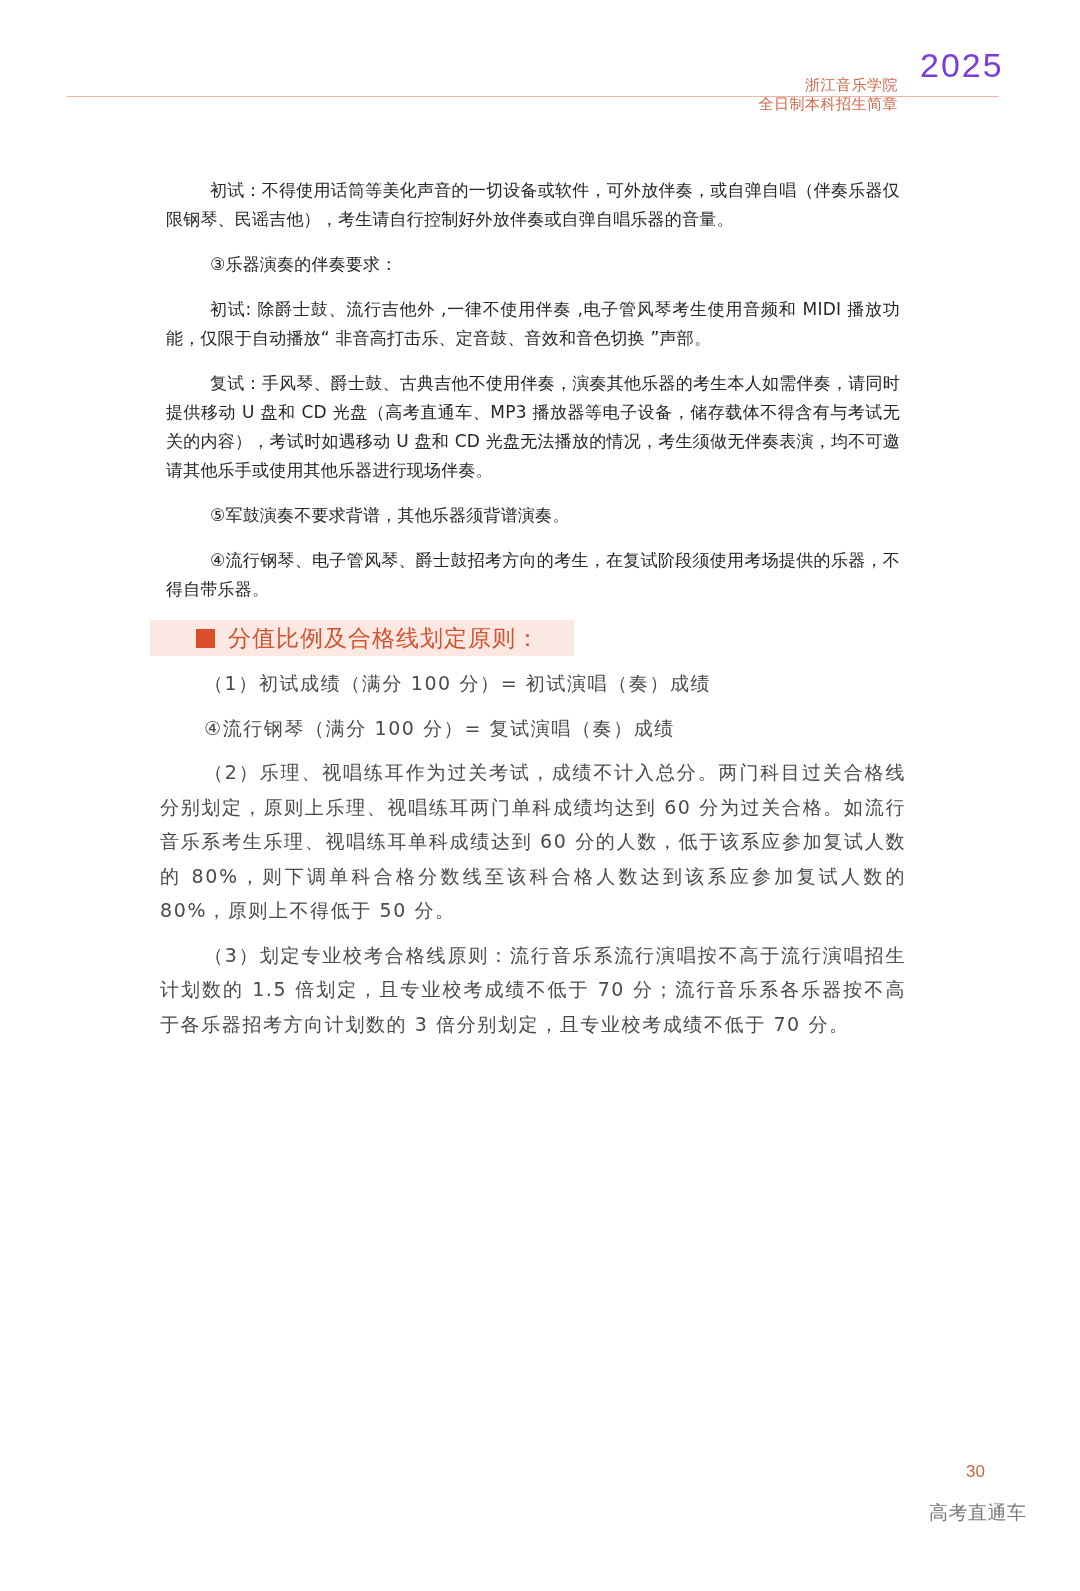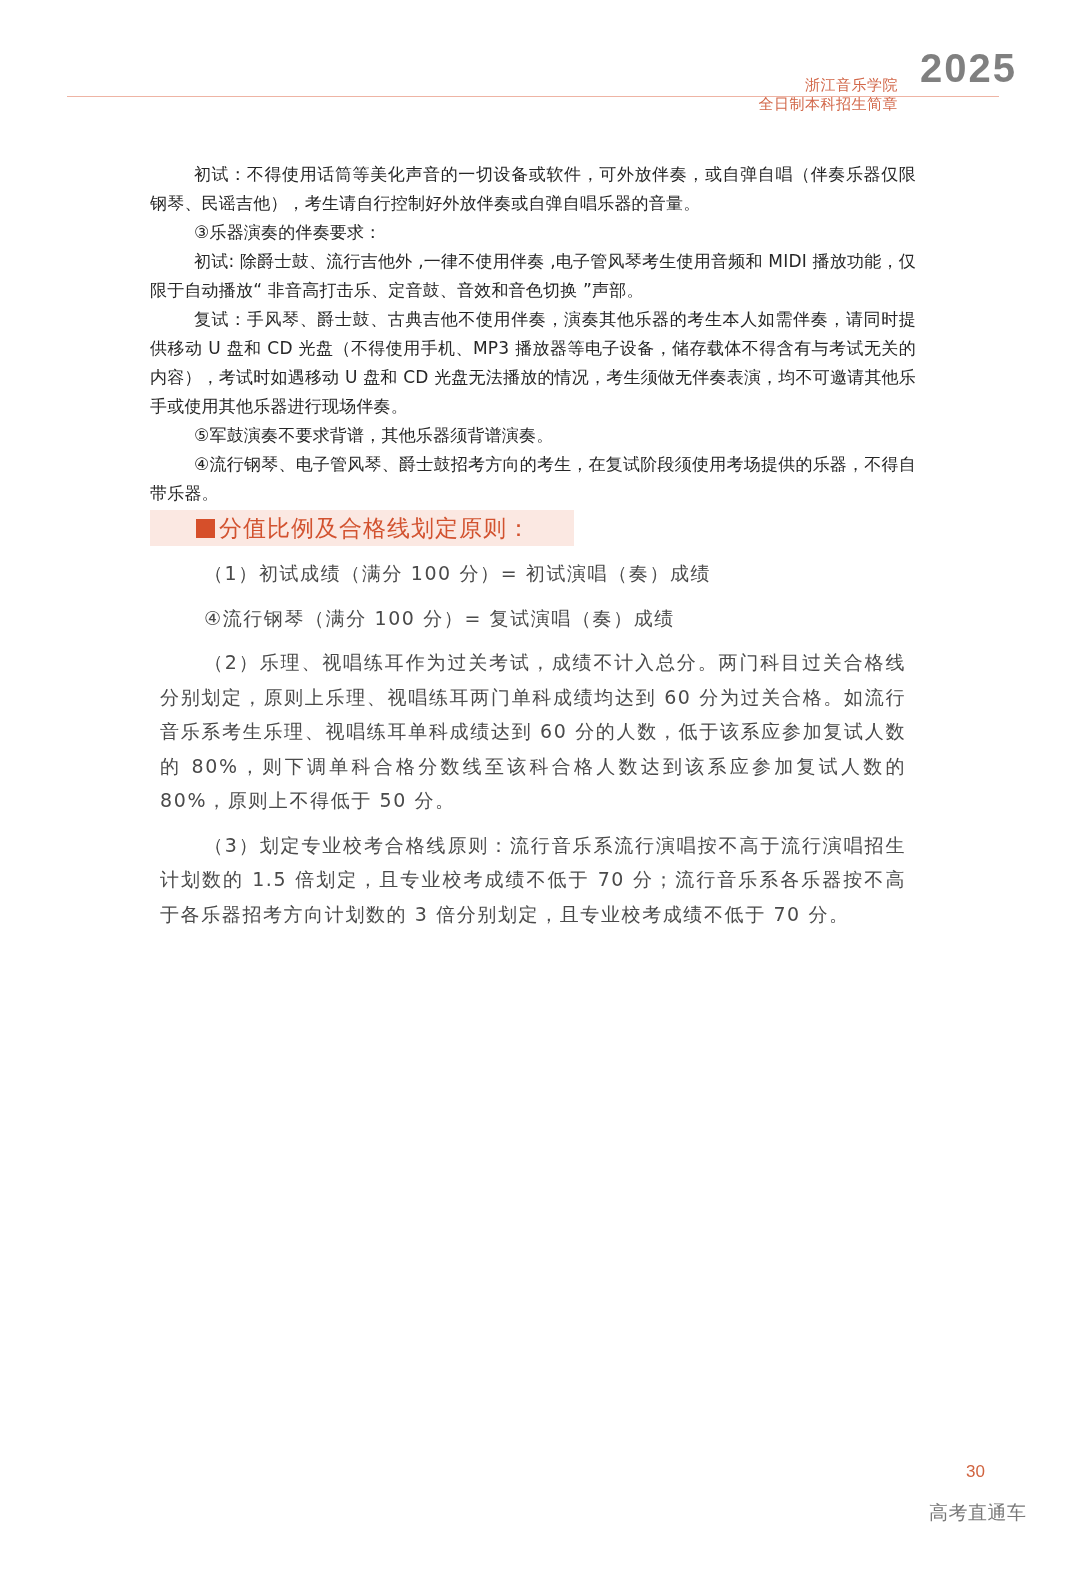--- a/index.html
+++ b/index.html
@@ -1,31 +1,31 @@
 <!DOCTYPE html>
 <html><head>
   <meta charset="utf-8">
   <style>
     html, body { margin: 0; padding: 0; background: #ffffff; }
     body { width: 1080px; height: 1591px; position: relative; overflow: hidden;
            font-family: "DejaVu Sans", "Liberation Sans", sans-serif; color: #222; }
     .header-brand { position: absolute; right: 182px; top: 48px; text-align: right;
            color: #d2684a; font-size: 15px; line-height: 19px; letter-spacing: 0.5px; margin-top: 28px; }
-    .header-year { position: absolute; left: 920px; top: 46px; color: #737373;
-           font-family: "Liberation Sans", sans-serif; font-weight: bold; font-size: 40px;
+    .header-year { position: absolute; left: 920px; top: 46px; color: #6d28d9;
+           font-family: "Liberation Sans", sans-serif; font-weight: normal; font-size: 34px;
            letter-spacing: 2px; opacity: 0.9; }
     .header-rule { position: absolute; left: 67px; top: 96px; width: 932px; height: 1px;
            background: #eeb4a4; }
     .content { position: absolute; left: 150px; top: 160px; width: 766px; }
-    .p-dense { font-size: 17px; line-height: 29px; color: #262626; margin: 0;
+    .p-dense { font-size: 17px; line-height: 29px; color: #262626; margin: 16px;
            text-align: justify; letter-spacing: 0.2px; }
     .indent { text-indent: 44px; }
     .section-heading { margin-top: 2px; width: 424px; height: 36px; background: #fbe8e2;
            display: flex; align-items: center; padding-left: 46px; box-sizing: border-box;
-           color: #d2522f; font-size: 23px; letter-spacing: 1px; }
+           color: #d2522f; font-size: 23px; letter-spacing: 1px; gap: 9px; }
     .sq { display: inline-block; width: 19px; height: 19px; background: #d64f2a; margin-right: 4px; }
     .p-light { font-size: 19px; line-height: 34.5px; color: #4a4a4a; margin: 10px;
            text-align: justify; letter-spacing: 1.6px; }
     .light-block { margin-top: 0px; }
     .page-number { position: absolute; left: 966px; top: 1462px; color: #d0633f;
            font-family: "Liberation Sans", sans-serif; font-size: 17px; }
     .watermark { position: absolute; left: 929px; top: 1500px; color: #777;
            font-size: 19px; letter-spacing: 0.5px; }
   </style>
 </head>
@@ -37,21 +37,21 @@
     <div>全日制本科招生简章</div>
   </div>
   <div class="header-year">2025</div>
   <div class="header-rule"></div>
 </div>
 
 <div class="content">
   <p class="p-dense indent">初试：不得使用话筒等美化声音的一切设备或软件，可外放伴奏，或自弹自唱（伴奏乐器仅限钢琴、民谣吉他），考生请自行控制好外放伴奏或自弹自唱乐器的音量。</p>
   <p class="p-dense indent">③乐器演奏的伴奏要求：</p>
   <p class="p-dense indent">初试: 除爵士鼓、流行吉他外 ,一律不使用伴奏 ,电子管风琴考生使用音频和 MIDI 播放功能，仅限于自动播放“ 非音高打击乐、定音鼓、音效和音色切换 ”声部。</p>
-  <p class="p-dense indent">复试：手风琴、爵士鼓、古典吉他不使用伴奏，演奏其他乐器的考生本人如需伴奏，请同时提供移动 U 盘和 CD 光盘（不得使用手机、MP3 播放器等电子设备，储存载体不得含有与考试无关的内容），考试时如遇移动 U 盘和 CD 光盘无法播放的情况，考生须做无伴奏表演，均不可邀请其他乐手或使用其他乐器进行现场伴奏。</p>
+  <p class="p-dense indent">复试：手风琴、爵士鼓、古典吉他不使用伴奏，演奏其他乐器的考生本人如需伴奏，请同时提供移动 U 盘和 CD 光盘（高考直通车、MP3 播放器等电子设备，储存载体不得含有与考试无关的内容），考试时如遇移动 U 盘和 CD 光盘无法播放的情况，考生须做无伴奏表演，均不可邀请其他乐手或使用其他乐器进行现场伴奏。</p>
   <p class="p-dense indent">⑤军鼓演奏不要求背谱，其他乐器须背谱演奏。</p>
   <p class="p-dense indent">④流行钢琴、电子管风琴、爵士鼓招考方向的考生，在复试阶段须使用考场提供的乐器，不得自带乐器。</p>
 
   <div class="section-heading">
     <span class="sq"></span>
     <span>分值比例及合格线划定原则：</span>
   </div>
 
   <div class="light-block">
     <p class="p-light indent">（1）初试成绩（满分 100 分）= 初试演唱（奏）成绩</p>

